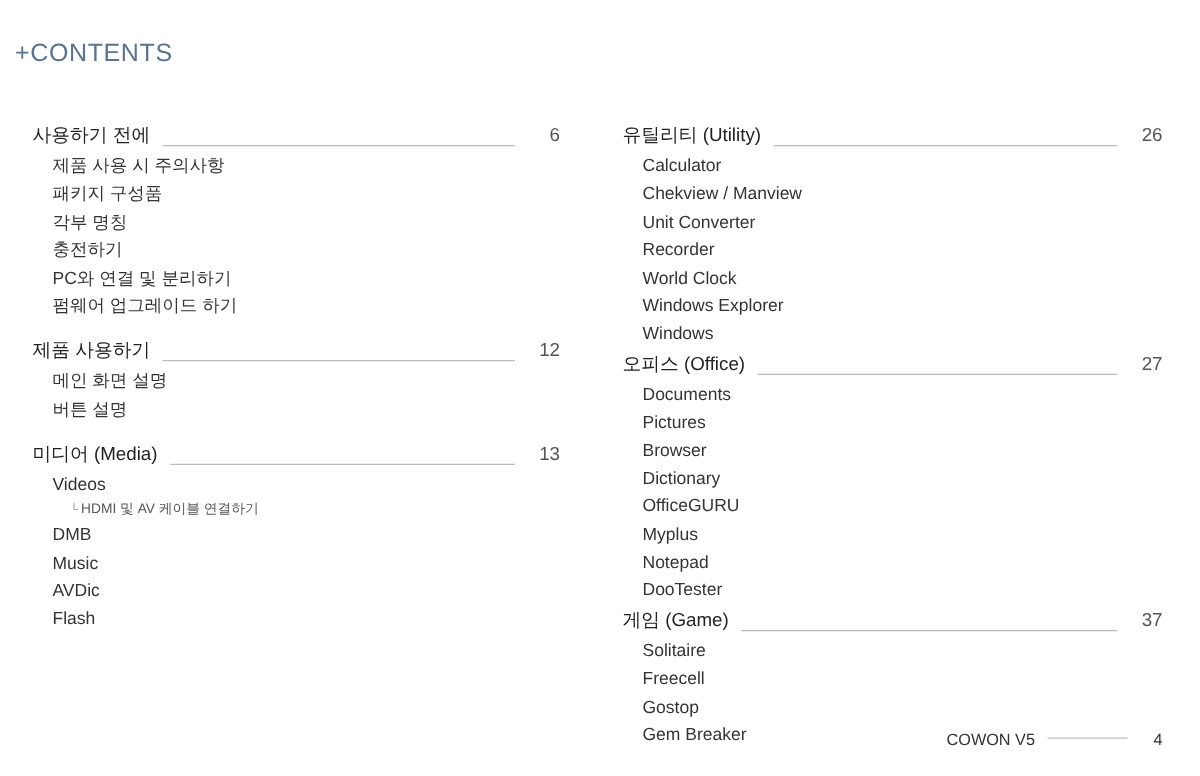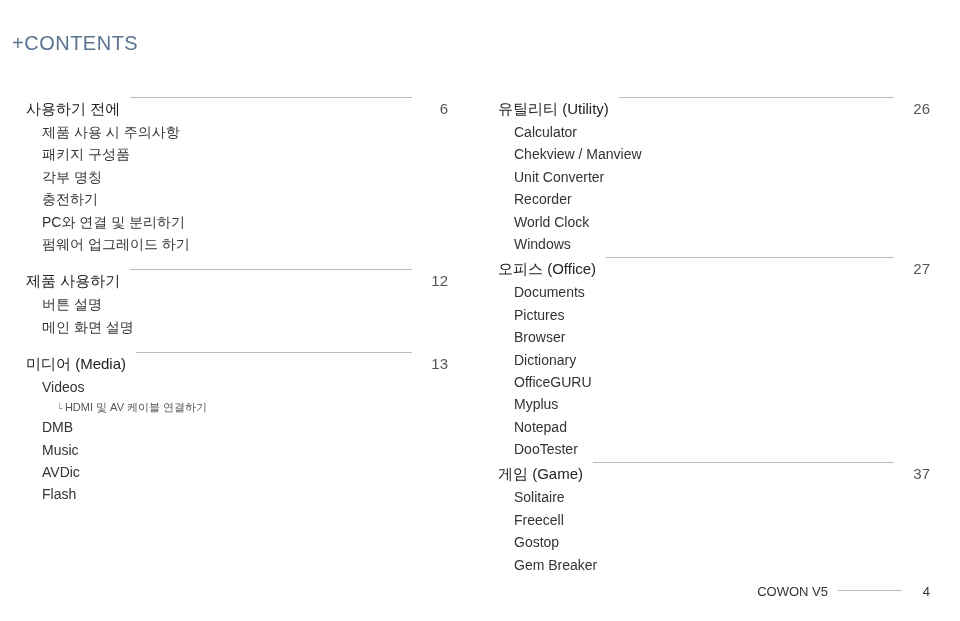--- a/index.html
+++ b/index.html
@@ -30,21 +30,21 @@
     .column {
       width: 50%;
     }
     .col-left { padding-right: 30px; }
     .col-right { padding-left: 20px; }
     .section {
       margin-bottom: 2px;
     }
     .section-title-row {
       display: flex;
-      align-items: flex-start;
+      align-items: flex-end;
       font-size: 15px;
       color: #222;
       line-height: 1.6;
     }
     .section-title {
       white-space: nowrap;
     }
     .leader {
       flex: 1;
       border-bottom: 1px solid #bbb;
@@ -122,22 +122,22 @@
         </ul>
       </div>
       <div class="spacer"></div>
       <div class="section">
         <div class="section-title-row">
           <span class="section-title">제품 사용하기</span>
           <div class="leader"></div>
           <span class="page-num">12</span>
         </div>
         <ul class="sub-list">
+          <li>메인 화면 설명</li>
           <li>버튼 설명</li>
-          <li>메인 화면 설명</li>
         </ul>
       </div>
       <div class="spacer"></div>
       <div class="section">
         <div class="section-title-row">
           <span class="section-title">미디어 (Media)</span>
           <div class="leader"></div>
           <span class="page-num">13</span>
         </div>
         <ul class="sub-list">
@@ -158,20 +158,21 @@
           <span class="section-title">유틸리티 (Utility)</span>
           <div class="leader"></div>
           <span class="page-num">26</span>
         </div>
         <ul class="sub-list">
           <li>Calculator</li>
           <li>Chekview / Manview</li>
           <li>Unit Converter</li>
           <li>Recorder</li>
           <li>World Clock</li>
+          <li>Windows Explorer</li>
           <li>Windows</li>
         </ul>
       </div>
       <div class="section">
         <div class="section-title-row">
           <span class="section-title">오피스 (Office)</span>
           <div class="leader"></div>
           <span class="page-num">27</span>
         </div>
         <ul class="sub-list">

